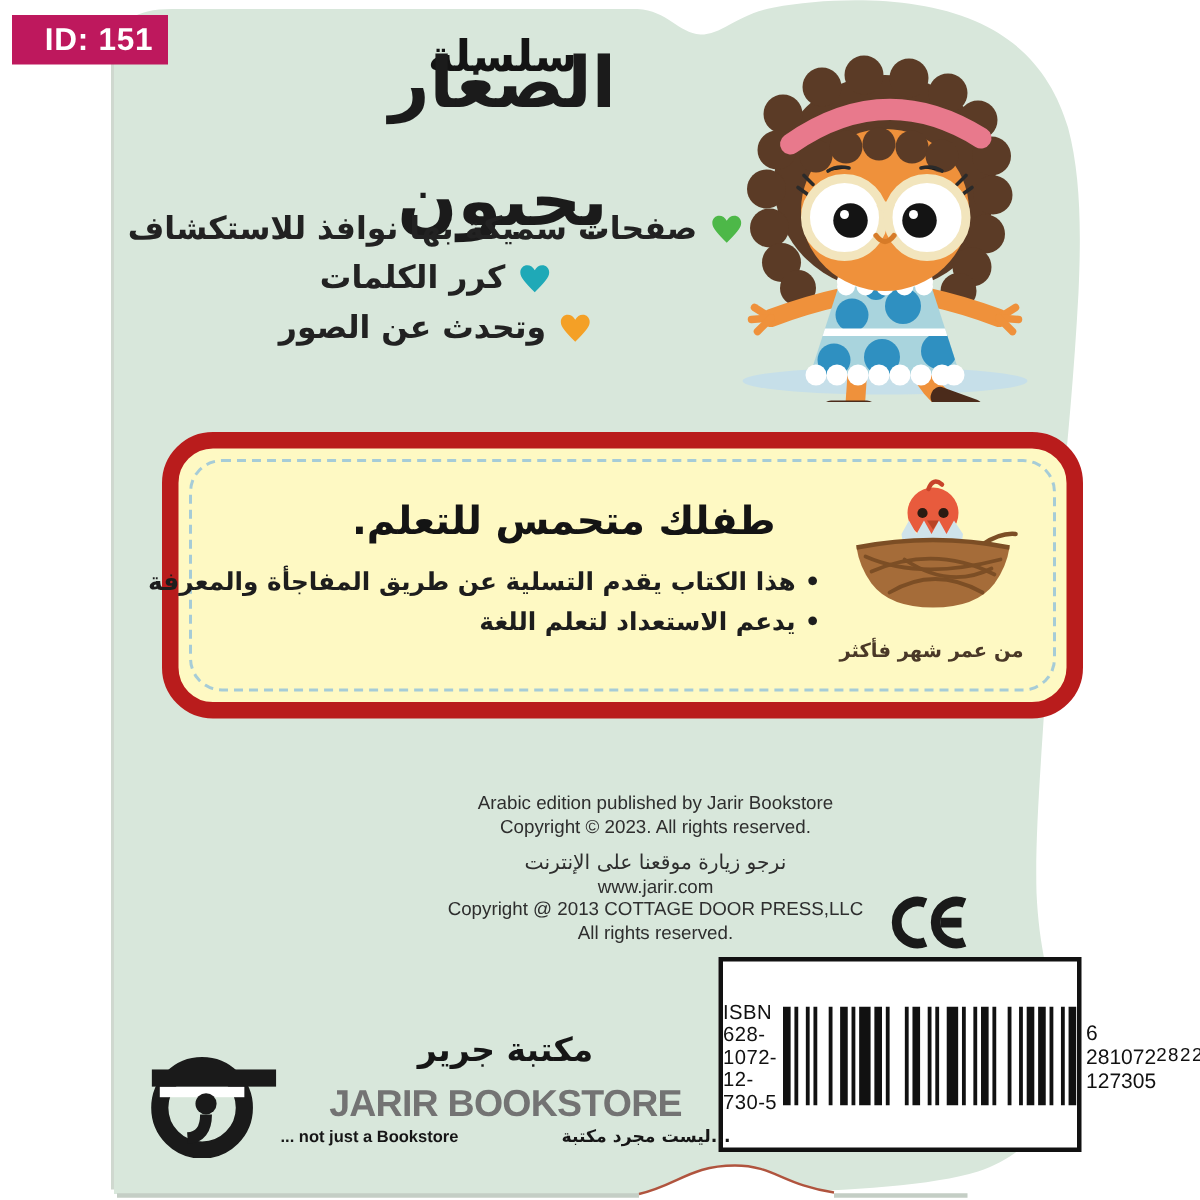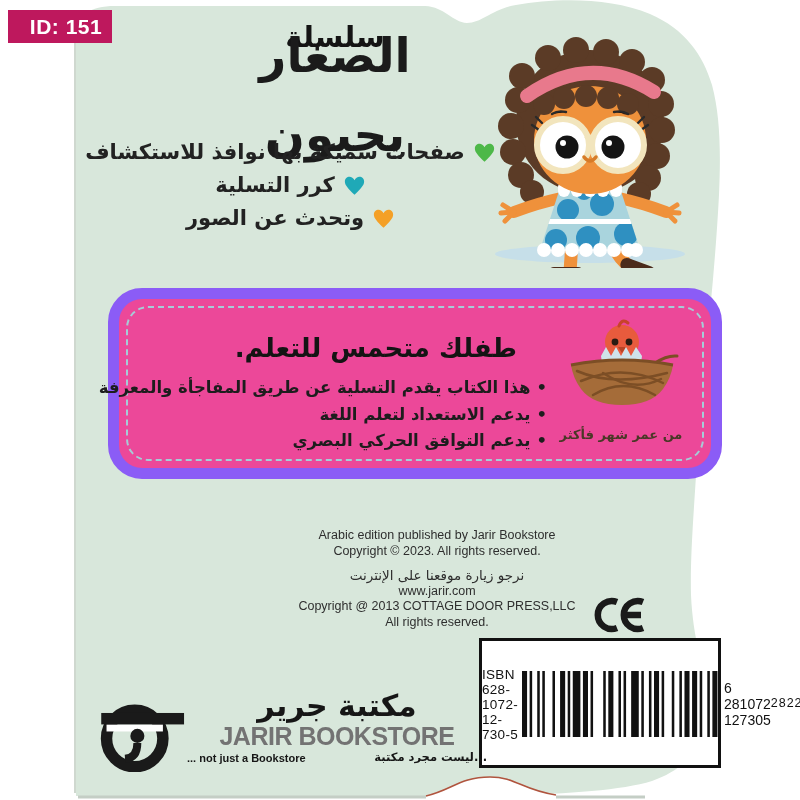--- a/index.html
+++ b/index.html
@@ -30,21 +30,21 @@
   .title-row .word{line-height:1;}
   
   .features{left:70px;top:138px;width:440px;display:flex;flex-direction:column;gap:4px;}
   .feature-row{
     direction:rtl;display:flex;align-items:center;justify-content:center;gap:9px;
     font-size:21px;font-weight:bold;color:#222;line-height:29px;
   }
   
   .info-box{
     left:108px;top:288px;width:592px;height:169px;
-    background:#ec4899;border:11px solid #8b5cf6;border-radius:34px;
+    background:#fef9c3;border:11px solid #b91c1c;border-radius:34px;
   }
   .info-dashed{
     position:absolute;left:7px;top:7px;right:7px;bottom:7px;
     border:2px dashed #a6ccd7;border-radius:22px;
   }
   .info-text-col{
     position:absolute;left:24px;right:164px;top:34px;direction:rtl;
   }
   .info-title{
     font-size:26px;font-weight:900;color:#141414;text-align:right;
@@ -77,21 +77,21 @@
   }
   .isbn-label{font-size:13.5px;color:#111;margin-top:3px;letter-spacing:.3px;}
   .bars{margin-top:2px;height:66px;}
   .barcode-number{font-size:14px;color:#111;word-spacing:9px;margin-top:1px;}
   .barcode-sub{font-size:12.5px;color:#111;letter-spacing:1px;}
   
   .publisher{left:95px;top:692px;width:300px;height:80px;}
   .logo-mark{position:absolute;left:0;top:6px;width:90px;height:74px;}
   .pub-name-ar{
     position:absolute;left:92px;top:-4px;width:300px;text-align:center;
-    font-size:30px;font-weight:900;color:#161616;direction:rtl;letter-spacing:2px;
+    font-size:22px;font-weight:900;color:#161616;direction:rtl;letter-spacing:2px;
   }
   .pub-name-en{
     position:absolute;left:92px;top:30px;width:300px;text-align:center;
     font-size:25px;font-weight:bold;color:#737373;
     font-family:"Liberation Sans",sans-serif;letter-spacing:-.5px;white-space:nowrap;
   }
   .pub-taglines{
     position:absolute;left:92px;top:58px;width:300px;
     display:flex;justify-content:space-between;align-items:flex-end;
   }
@@ -126,21 +126,21 @@
   <div class="feature-row">
     <svg width="21" height="20" viewBox="0 0 24 22">
       <path d="M12 21 C 5 14 1 10 1 6 C 1 2.5 3.5 0.5 6.3 0.5 C 8.6 0.5 10.8 2 12 4.3 C 13.2 2 15.4 0.5 17.7 0.5 C 20.5 0.5 23 2.5 23 6 C 23 10 19 14 12 21 Z" fill="#4db848"></path>
     </svg>
     <span>صفحات سميكة بها نوافذ للاستكشاف</span>
   </div>
   <div class="feature-row">
     <svg width="21" height="20" viewBox="0 0 24 22">
       <path d="M12 21 C 5 14 1 10 1 6 C 1 2.5 3.5 0.5 6.3 0.5 C 8.6 0.5 10.8 2 12 4.3 C 13.2 2 15.4 0.5 17.7 0.5 C 20.5 0.5 23 2.5 23 6 C 23 10 19 14 12 21 Z" fill="#1fa9b7"></path>
     </svg>
-    <span>كرر التسلية</span>
+    <span>كرر الكلمات</span>
   </div>
   <div class="feature-row">
     <svg width="21" height="20" viewBox="0 0 24 22">
       <path d="M12 21 C 5 14 1 10 1 6 C 1 2.5 3.5 0.5 6.3 0.5 C 8.6 0.5 10.8 2 12 4.3 C 13.2 2 15.4 0.5 17.7 0.5 C 20.5 0.5 23 2.5 23 6 C 23 10 19 14 12 21 Z" fill="#f4a026"></path>
     </svg>
     <span>وتحدث عن الصور</span>
   </div>
 </div>
 
 <svg class="abs" style="left:460px;top:24px;" width="260" height="244" viewBox="0 0 260 244">
@@ -246,21 +246,20 @@
 
   <path d="M 124 133 Q 130 141 136 133" stroke="#d77b28" stroke-width="3.5" fill="none" stroke-linecap="round"></path>
 </svg>
 
 <div class="abs info-box">
   <div class="info-dashed"></div>
   <div class="info-text-col">
     <div class="info-title">طفلك متحمس للتعلم.</div>
     <div class="info-bullet"><span class="bullet">•</span><span>هذا الكتاب يقدم التسلية عن طريق المفاجأة والمعرفة</span></div>
     <div class="info-bullet"><span class="bullet">•</span><span>يدعم الاستعداد لتعلم اللغة</span></div>
-    <div class="info-bullet"><span class="bullet">•</span><span>يدعم التوافق الحركي البصري</span></div>
   </div>
   <div class="nest-wrap">
     <svg width="118" height="100" viewBox="0 0 118 100">
       <circle cx="59" cy="27" r="17" fill="#e85b3d"></circle>
       <path d="M 56 11 Q 59 3 65 8" stroke="#c8432a" stroke-width="3" fill="none" stroke-linecap="round"></path>
       <circle cx="52" cy="27" r="3.4" fill="#2b1b12"></circle>
       <circle cx="66" cy="27" r="3.4" fill="#2b1b12"></circle>
       <path d="M 55 32 L 63 32 L 59 38 Z" fill="#b84426"></path>
       <path d="M 38 41 L 43 32 L 48 41 L 53 32 L 58 41 L 63 32 L 68 41 L 73 32 L 79 41 L 77 55 L 40 55 Z" fill="#cfe3ea"></path>
       <path d="M 92 48 Q 104 40 114 41" stroke="#7c4e25" stroke-width="3" fill="none" stroke-linecap="round"></path>

